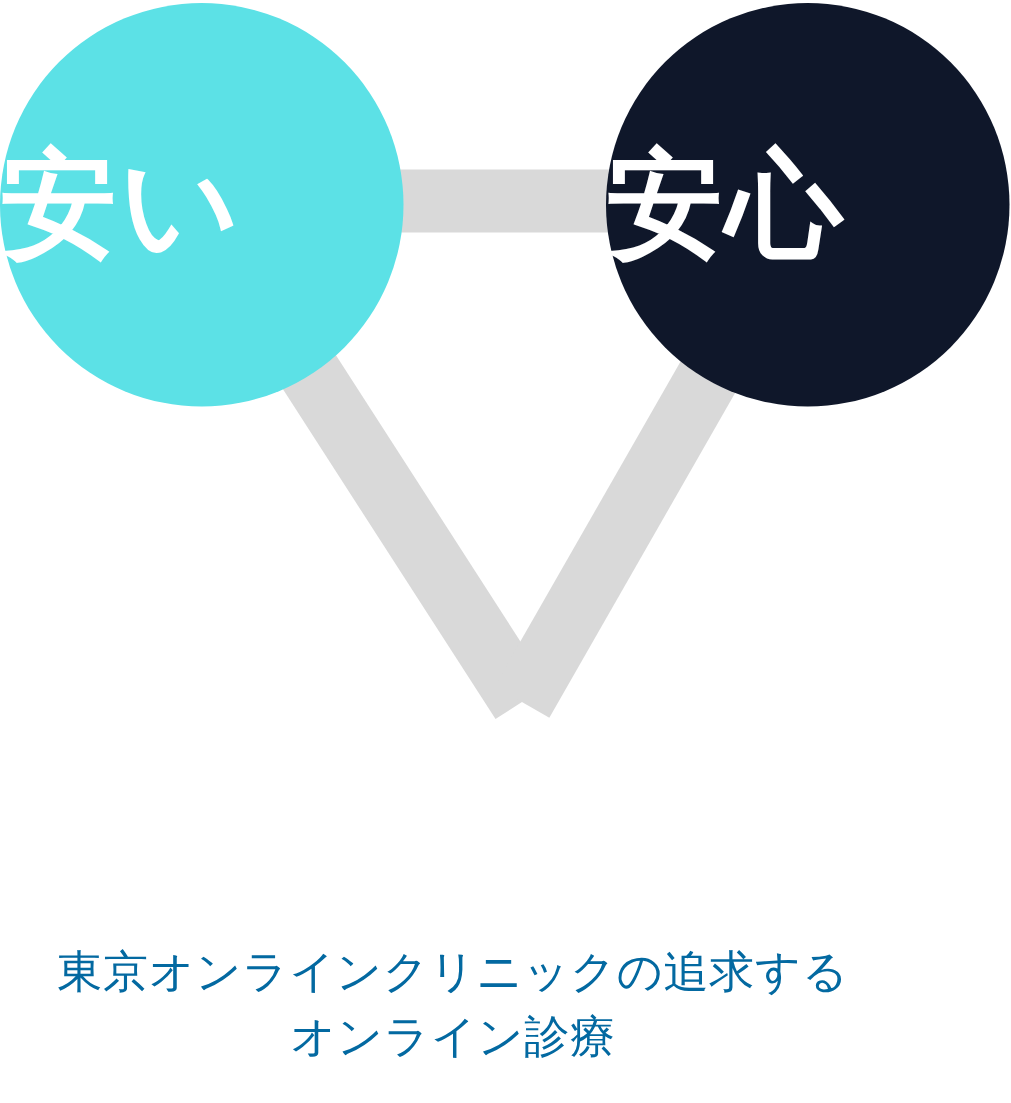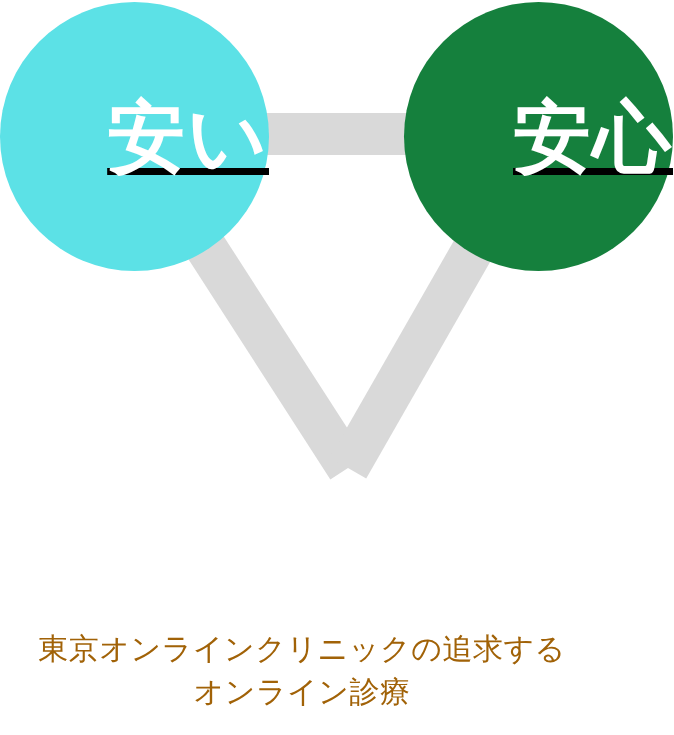--- a/index.html
+++ b/index.html
@@ -31,23 +31,22 @@
     left: 0;
     top: 0;
     width: 674px;
     height: 610px;
   }
   .node {
     position: absolute;
     border-radius: 50%;
     display: flex;
     align-items: center;
-    justify-content: flex-end;
+    justify-content: flex-start;
     box-sizing: border-box;
-    text-decoration: underline;
   }
   .node-label {
     color: #ffffff;
     font-family: "DejaVu Sans", "Liberation Sans", sans-serif;
     font-weight: 700;
     font-size: 78px;
     line-height: 1;
     letter-spacing: 2px;
     white-space: nowrap;
     user-select: none;
@@ -72,21 +71,21 @@
   }
   .caption {
     position: absolute;
     left: 0;
     top: 628px;
     width: 604px;
     text-align: center;
     font-family: "DejaVu Serif", "Liberation Serif", serif;
     font-size: 30px;
     line-height: 1.42;
-    color: #a16207;
+    color: #0369a1;
     letter-spacing: 0.5px;
   }
   .caption-line {
     display: block;
     white-space: nowrap;
   }
 </style>
 </head>
 <body>
 
@@ -97,21 +96,21 @@
     <svg class="connector-layer" width="674" height="610" viewBox="0 0 674 610">
       <line x1="134" y1="134" x2="538" y2="134" stroke="#D9D9D9" stroke-width="42"></line>
       <line x1="134" y1="136" x2="348" y2="468" stroke="#D9D9D9" stroke-width="42"></line>
       <line x1="538" y1="136" x2="348" y2="468" stroke="#D9D9D9" stroke-width="42"></line>
     </svg>
 
     <div class="node" id="node-cheap" style="background:#5CE1E6;">
       <span class="node-label">安い</span>
     </div>
 
-    <div class="node" id="node-safe" style="background:#15803d;">
+    <div class="node" id="node-safe" style="background:#0f172a;">
       <span class="node-label">安心</span>
     </div>
 
 
   </div>
 
   <div class="caption">
     <span class="caption-line">東京オンラインクリニックの追求する</span>
     <span class="caption-line">オンライン診療</span>
   </div>

